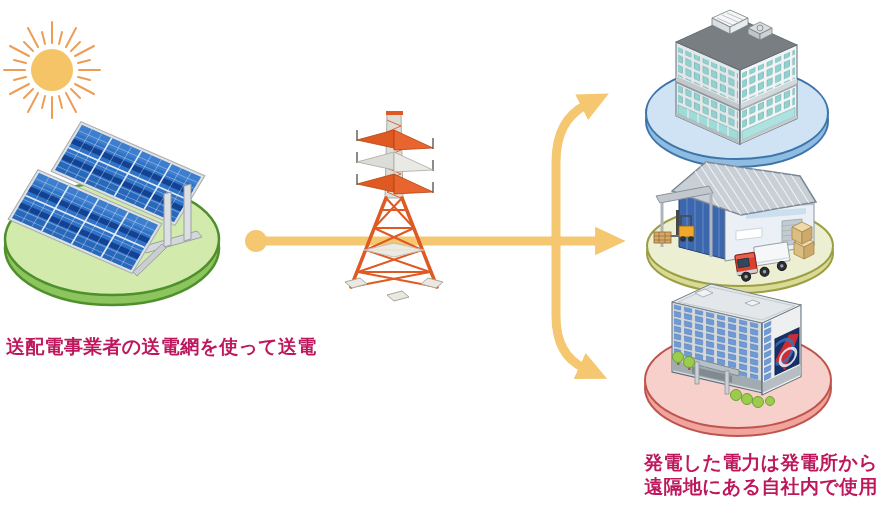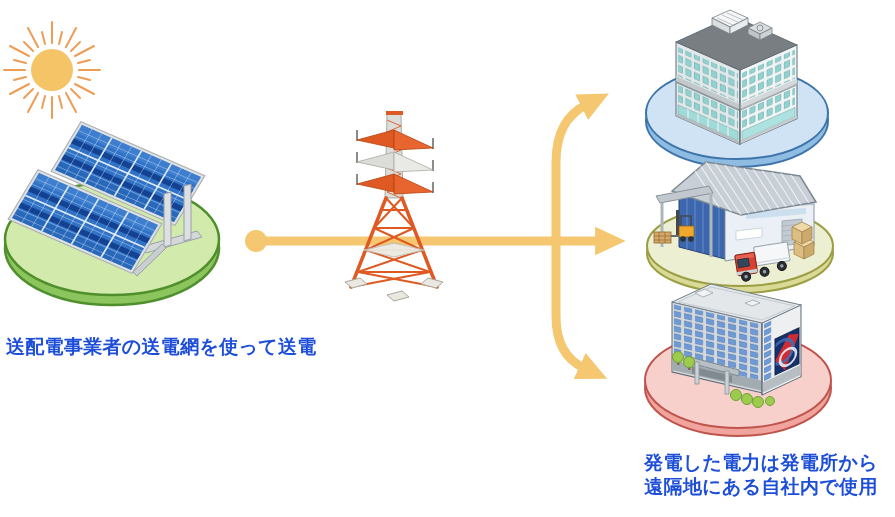--- a/index.html
+++ b/index.html
@@ -2,21 +2,21 @@
 <html><head>
 <meta charset="utf-8">
 <style>
   html,body{margin:0;padding:0;}
   body{
     width:895px;height:517px;position:relative;background:#ffffff;overflow:hidden;
     font-family:"Liberation Sans","DejaVu Sans",sans-serif;
   }
   #stage{position:absolute;left:0;top:0;}
   .caption{
-    position:absolute;color:#1d4ed8;font-weight:700;font-size:19px;
+    position:absolute;color:#be185d;font-weight:700;font-size:19px;
     font-family:"Liberation Sans","DejaVu Sans",sans-serif;letter-spacing:.3px;
   }
   #caption-left{left:6px;top:334px;white-space:nowrap;}
   #caption-right{left:620px;top:451px;width:282px;text-align:center;line-height:24px;}
 </style>
 </head>
 <body>
 
 <svg id="stage" width="895" height="517" viewBox="0 0 895 517" xmlns="http://www.w3.org/2000/svg">
   <defs>

